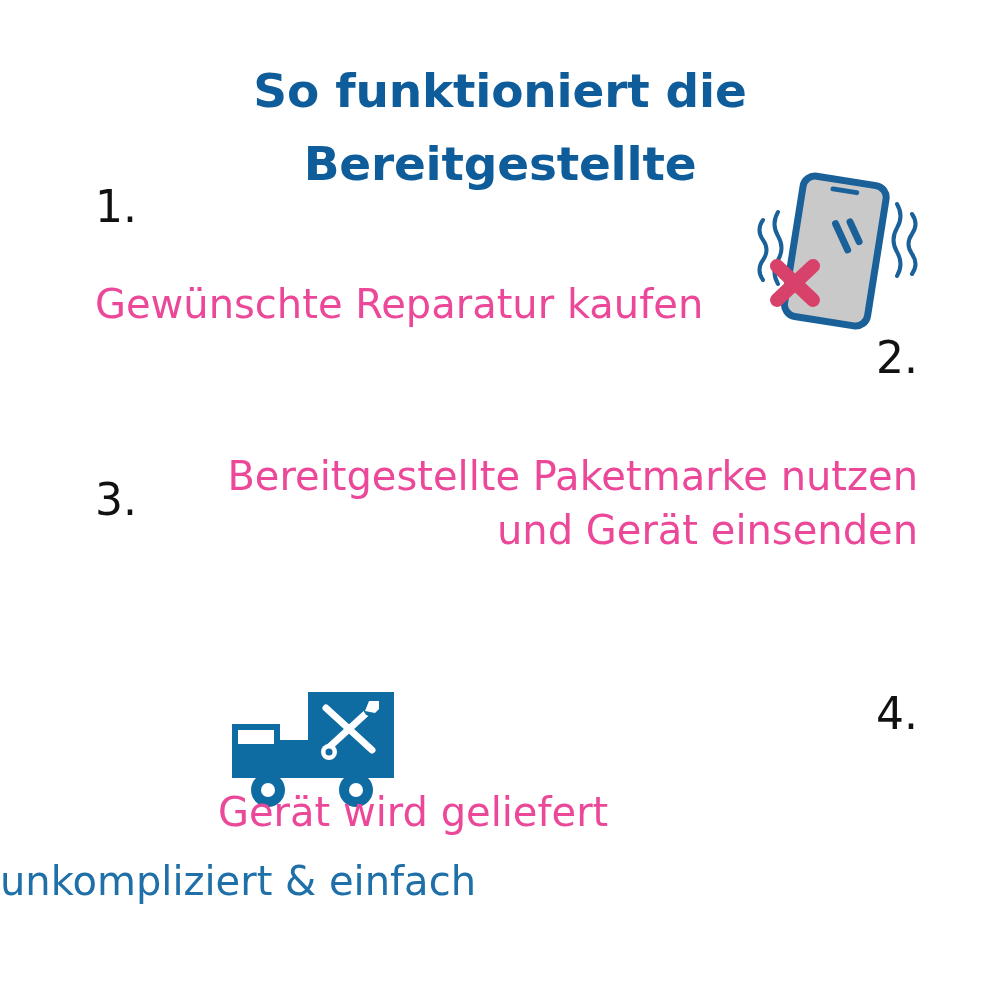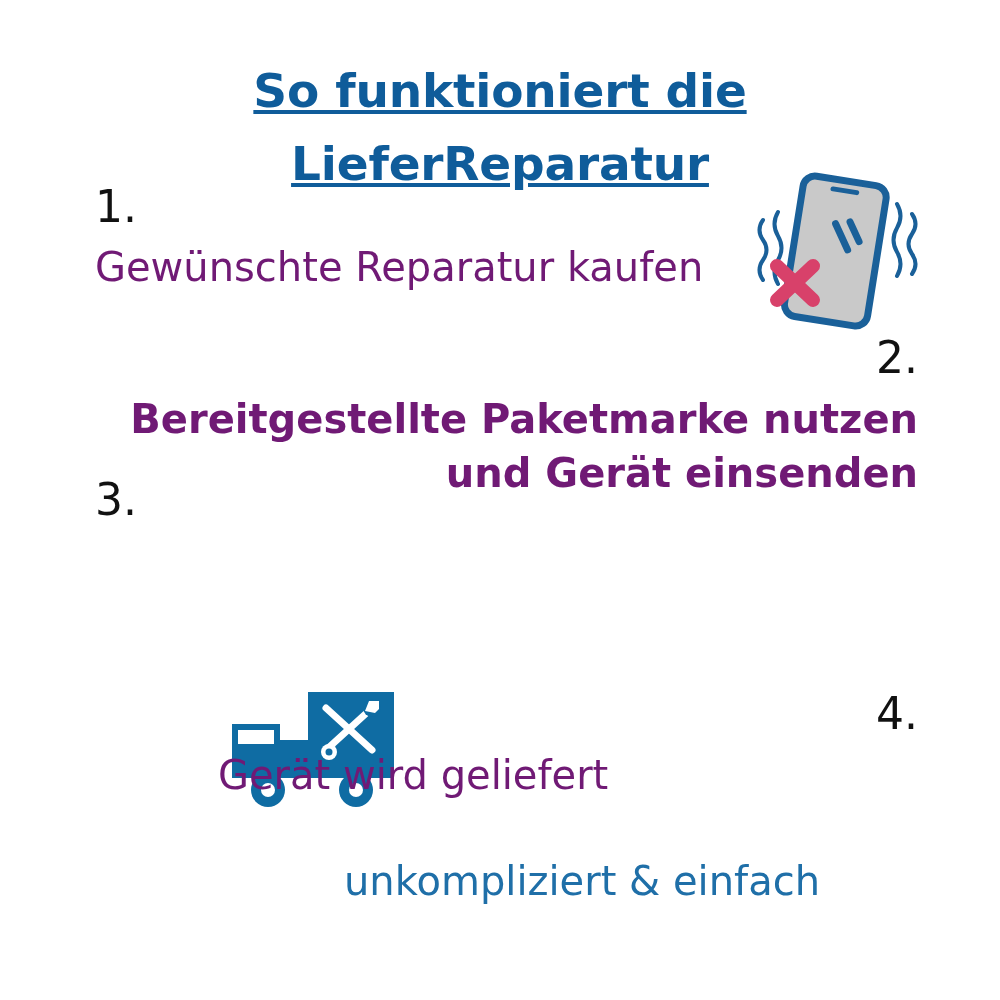--- a/index.html
+++ b/index.html
@@ -24,56 +24,56 @@
     position: absolute;
     top: 55px;
     left: 0;
     width: 1000px;
     text-align: center;
     color: #0f5c9a;
     font-weight: bold;
     font-size: 47px;
     line-height: 1.55;
     letter-spacing: -0.2px;
-    text-decoration: underline;
   }
 
   
   .step-num {
     position: absolute;
     color: #111111;
     font-size: 44px;
     line-height: 1;
   }
   .step-text {
     position: absolute;
-    color: #701a75;
+    color: #ec4899;
     font-size: 40px;
     line-height: 1.35;
     white-space: pre-line;
+    margin-top: 37px;
   }
   .step1-num { top: 185px; left: 95px; }
   .step1-text { top: 240px; left: 95px; }
 
   .step2-num { top: 336px; right: 82px; text-align: right; }
-  .step2-text { top: 392px; right: 82px; text-align: right; width: 800px; font-weight: bold; }
+  .step2-text { top: 412px; right: 82px; text-align: right; width: 800px; }
 
   .step3-num { top: 478px; left: 95px; }
   .step3-text { top: 535px; left: 95px; }
 
   .step4-num { top: 692px; right: 82px; text-align: right; }
   .step4-text { top: 748px; right: 82px; text-align: left; width: 700px; }
 
   
   .footer {
     position: absolute;
     top: 858px;
     left: 0;
     width: 820px;
-    text-align: right;
+    text-align: left;
     color: #1f6fa8;
     font-size: 40px;
   }
 
   
   .icon-phone {
     position: absolute;
     top: 168px;
     left: 745px;
     width: 180px;
@@ -87,21 +87,21 @@
     height: 125px;
   }
 </style>
 </head>
 <body>
 
 <div class="page">
 
   <div class="title">
     <div>So funktioniert die</div>
-    <div>LieferReparatur</div>
+    <div>Bereitgestellte</div>
   </div>
 
   <div class="step-num step1-num">1.</div>
   <div class="step-text step1-text">Gewünschte Reparatur kaufen</div>
 
   <div class="icon-phone">
     <svg viewBox="0 0 180 175" width="180" height="175" aria-hidden="true">
 
       <g stroke="#1a6099" stroke-width="4" fill="none" stroke-linecap="round">
         <path d="M18 52 q-7 10 0 20 q7 10 0 20 q-7 10 0 20"></path>

